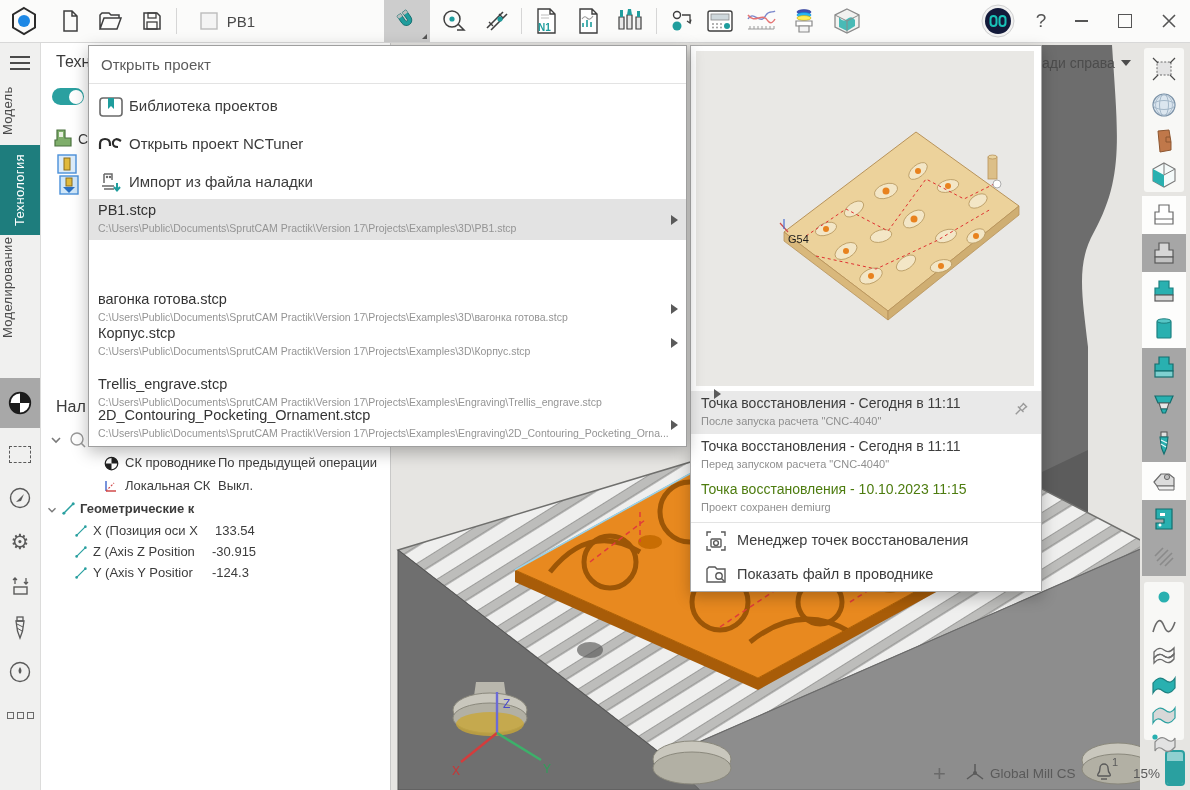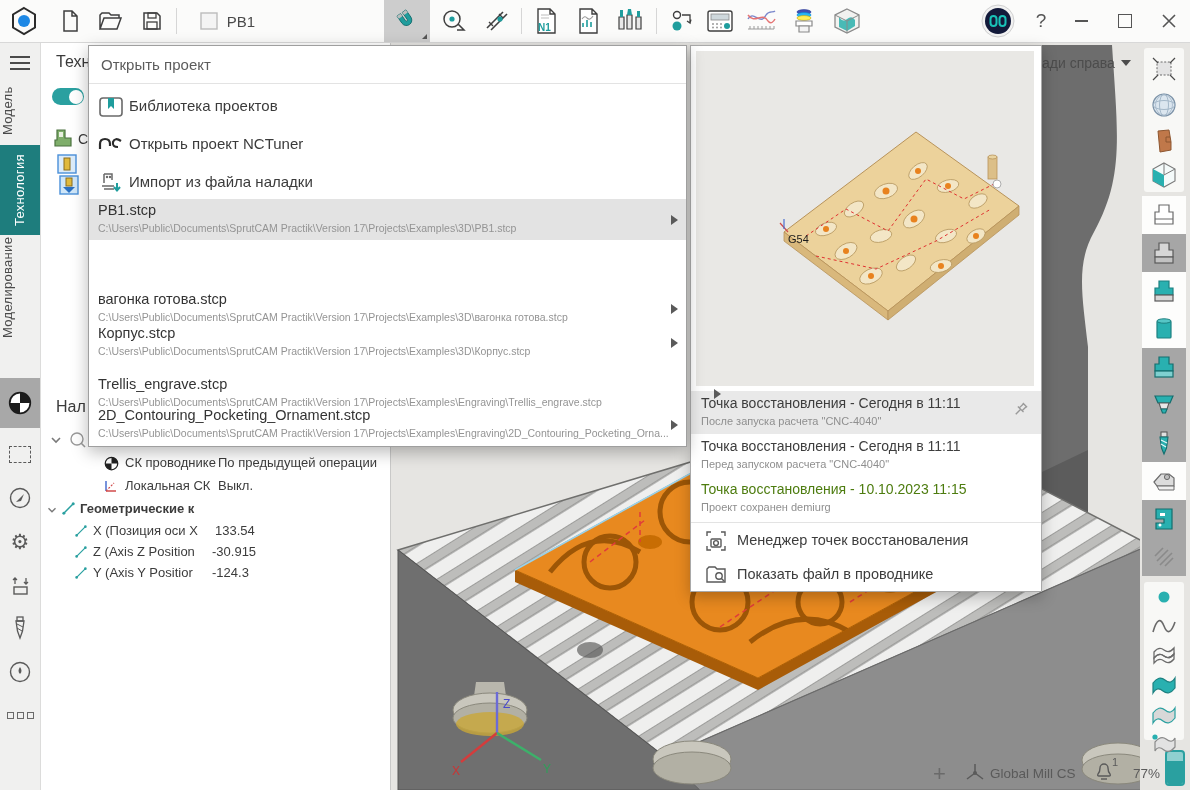--- a/index.html
+++ b/index.html
@@ -153,21 +153,21 @@
         <line x1="11" y1="11" x2="19" y2="17"></line>
     </g>
     <circle cx="11" cy="11" r="2" fill="#5a5a5a"></circle>
   </svg>
   <div class="abs sbtxt" style="left:990px;top:766px;">Global Mill CS</div>
   <svg class="abs" style="left:1094px;top:760px;" width="20" height="22" viewBox="0 0 20 22">
     <path d="M5,16 q-2,0 -1,-2 q2,-2 2,-6 a4,4 0 0 1 8,0 q0,4 2,6 q1,2 -1,2 z" fill="none" stroke="#5a5a5a" stroke-width="1.4"></path>
     <line x1="7" y1="19" x2="13" y2="19" stroke="#5a5a5a" stroke-width="1.4"></line>
   </svg>
   <div class="abs sbtxt" style="left:1112px;top:756px;font-size:11px;">1</div>
-  <div class="abs sbtxt" style="left:1133px;top:766px;">77%</div>
+  <div class="abs sbtxt" style="left:1133px;top:766px;">15%</div>
   <div class="abs" style="left:1165px;top:750px;width:16px;height:32px;border:2px solid #2aa0a0;border-radius:4px;background:#8fd0d0;overflow:hidden;">
     <div style="position:absolute;bottom:0;width:100%;height:72%;background:#2aa0a0;"></div>
   </div>
 
   <div id="lpanel" class="abs">
     <div class="abs ph" style="left:16px;top:11px;">Техн</div>
 
     <div class="abs" style="left:12px;top:46px;width:32px;height:17px;background:#2aa0a0;border-radius:9px;">
       <div style="position:absolute;right:1.5px;top:1.5px;width:14px;height:14px;background:#fff;border-radius:50%;"></div>
     </div>

